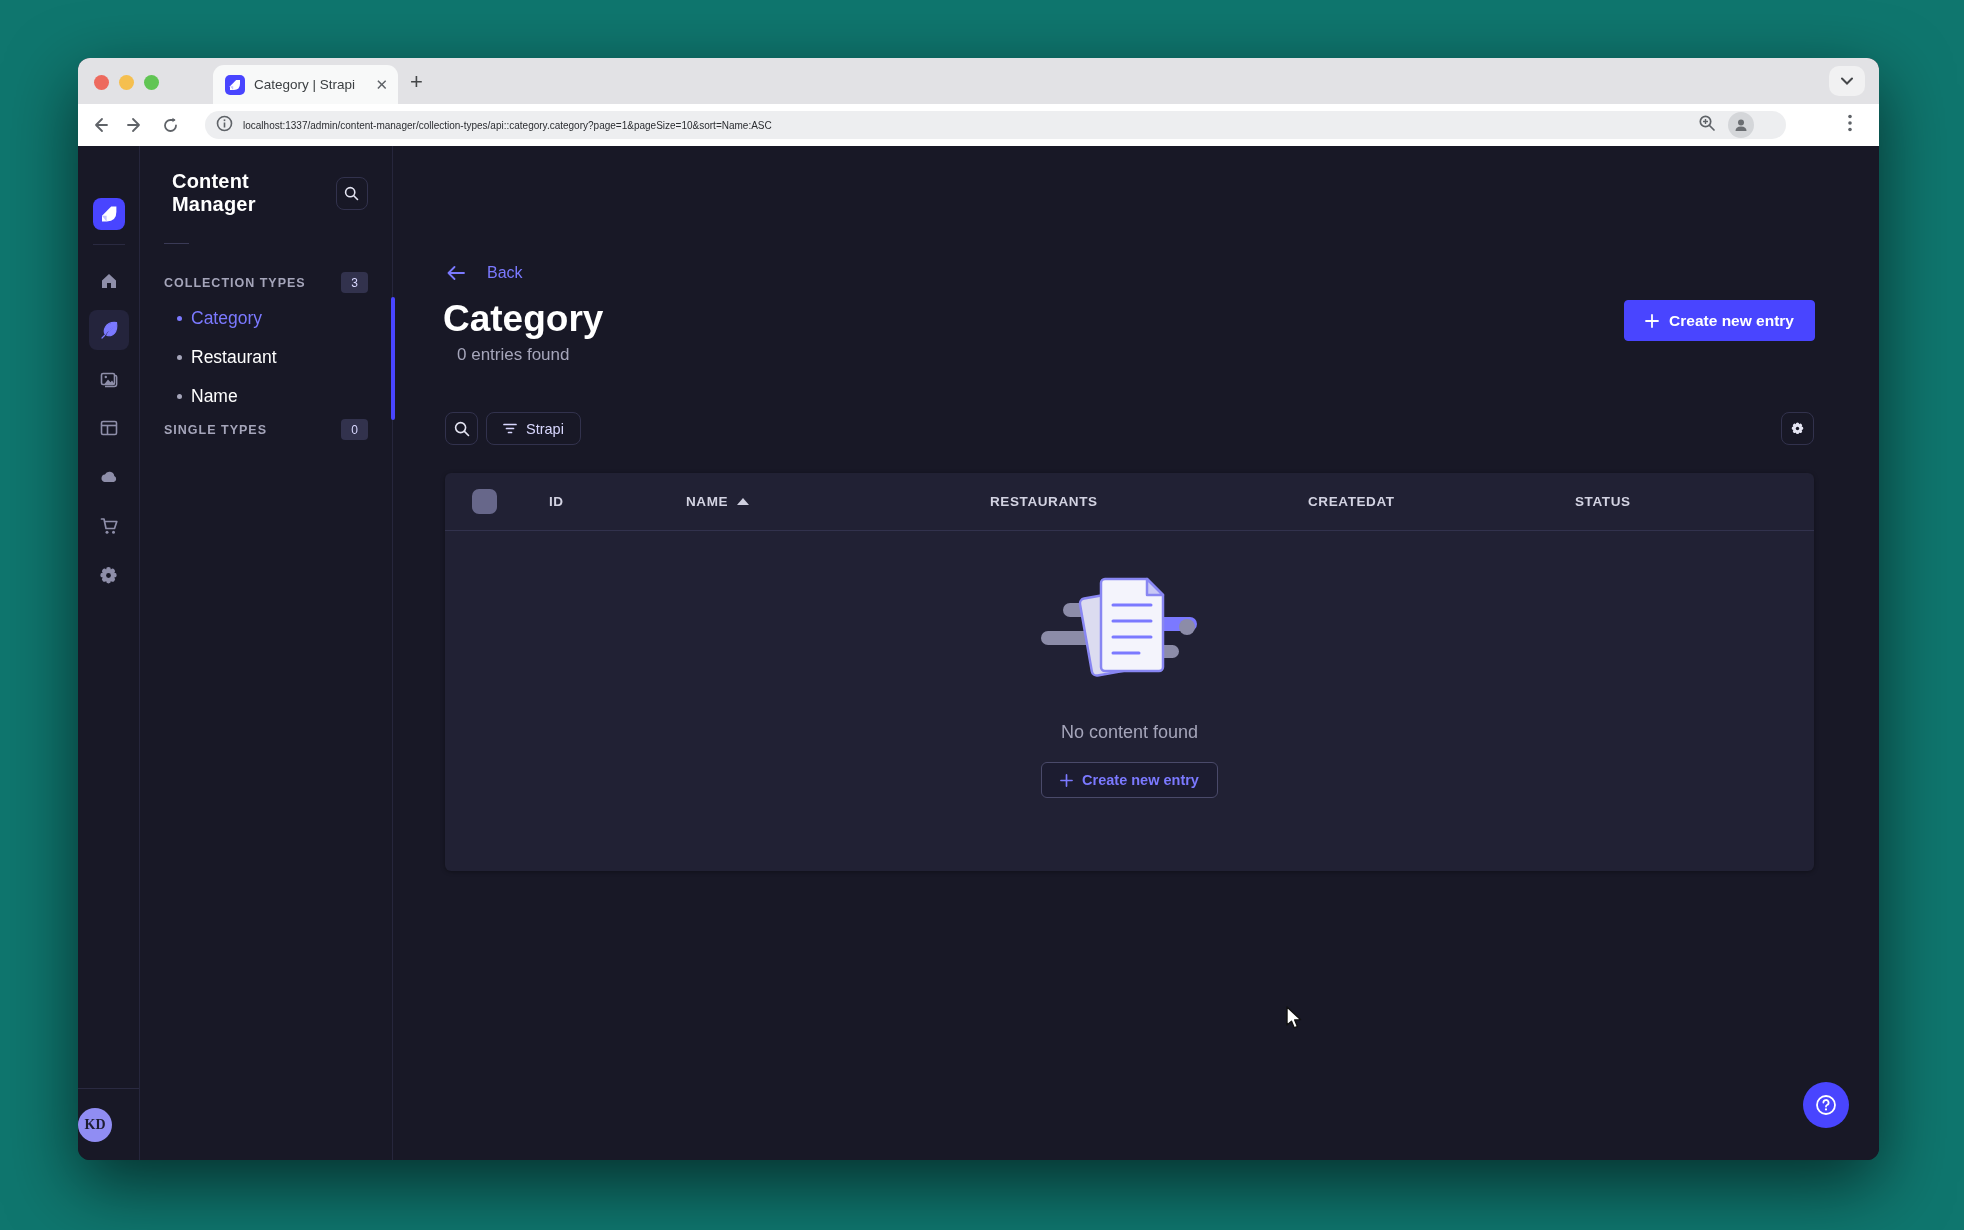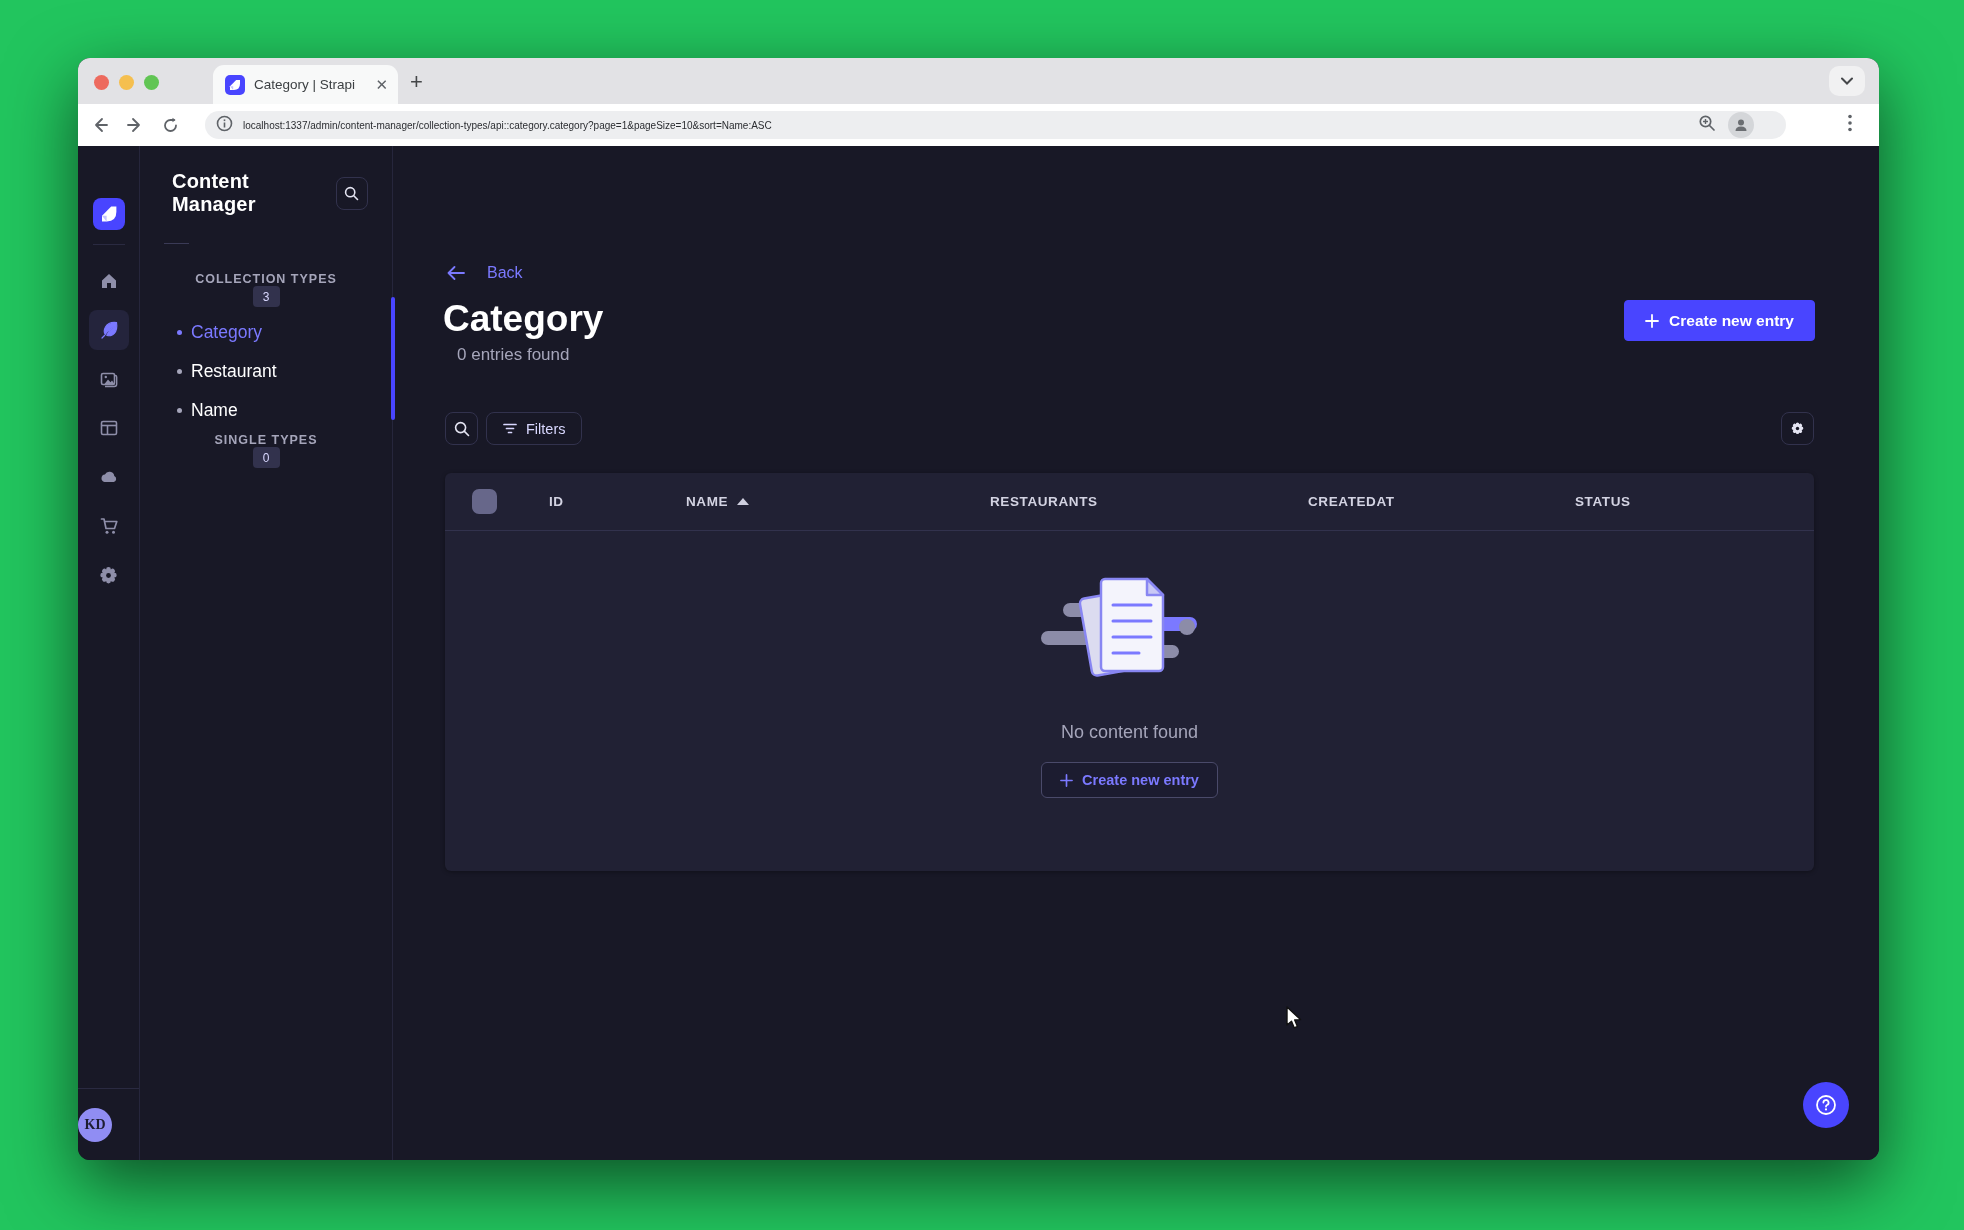--- a/index.html
+++ b/index.html
@@ -1,18 +1,18 @@
 <!DOCTYPE html>
 <html><head>
 <meta charset="utf-8">
 <style>
   * { margin:0; padding:0; box-sizing:border-box; }
   html,body { width:1964px; height:1230px; background:#14141c; overflow:hidden;
               font-family:"Liberation Sans", sans-serif; }
-  .stage { position:absolute; inset:0; width:1964px; height:1230px; background:#22c55e; }
+  .stage { position:absolute; inset:0; width:1964px; height:1230px; background:#0f766e; }
 
   
   .window { position:absolute; left:78px; top:58px; width:1801px; height:1102px;
             border-radius:12px; overflow:hidden; box-shadow:0 24px 70px rgba(0,0,0,.6);
             background:#181826; }
 
   
   .tabstrip { position:relative; height:46px; background:#e2e2e5; }
   .lights { position:absolute; left:16px; top:17px; display:flex; gap:10px; }
   .light { width:15px; height:15px; border-radius:50%; }
@@ -60,21 +60,21 @@
   .user-avatar { width:34px; height:34px; border-radius:50%; background:#908df3; color:#1d1d31;
                  font-size:14px; font-weight:bold; display:flex; align-items:center; justify-content:center; }
 
   .subnav { width:253px; flex:none; border-right:1px solid #26263c; position:relative;
             padding:24px 24px 0 24px; }
   .subnav-head { display:flex; align-items:center; justify-content:space-between;margin-left:8px; }
   .subnav-title { font-size:20px; font-weight:700; color:#ffffff; letter-spacing:.2px; }
   .subnav-search { width:33px; height:33px; border:1px solid #32324d; border-radius:8px;
                    display:flex; align-items:center; justify-content:center; color:#e4e4f2; }
   .subnav-div { width:25px; height:1px; background:#3a3a56; margin-top:27px; }
-  .section-head { margin-top:28px; display:flex; align-items:center; justify-content:space-between;flex-direction:column; }
+  .section-head { margin-top:28px; display:flex; align-items:center; justify-content:space-between; }
   .section-label { font-size:12.5px; font-weight:700; letter-spacing:1px; color:#a5a5ba; }
   .section-badge { min-width:27px; height:21px; padding:0 7px; background:#32324d; border-radius:4px;
                    color:#d9d8ff; font-size:12px; display:flex; align-items:center; justify-content:center; }
   .ct-list { list-style:none; margin-top:6px; }
   .ct-item { display:flex; align-items:center; height:39px; color:#ffffff; font-size:17.5px; }
   .ct-item .bullet { width:5px; height:5px; border-radius:50%; background:#a5a5ba; margin:0 9px 0 13px; flex:none; }
   .ct-item.active { color:#7b79ff; }
   .ct-item.active .bullet { background:#7b79ff; }
   .subnav-thumb { position:absolute; right:-3px; top:151px; width:4px; height:123px;
                   background:#4945ff; border-radius:2px; }
@@ -325,21 +325,21 @@
           <span class="icon-btn">
             <svg width="16" height="16" viewBox="0 0 16 16">
                 <circle cx="6.6" cy="6.6" r="5" fill="none" stroke="currentColor" stroke-width="1.6"></circle>
                 <path d="M10.4 10.4 L14.5 14.5" stroke="currentColor" stroke-width="1.6" stroke-linecap="round"></path>
               </svg>
           </span>
           <button class="btn-filters">
             <svg width="14" height="11" viewBox="0 0 14 11">
                 <path d="M1 1.5 H13 M3.5 5.5 H10.5 M5.5 9.5 H8.5" stroke="#d9d8ff" stroke-width="1.7" stroke-linecap="round"></path>
               </svg>
-            <span>Filters</span>
+            <span>Strapi</span>
           </button>
         </div>
         <span class="icon-btn gear-btn">
           <svg width="17" height="17" viewBox="0 0 21 21">
               <path d="M10.5 3 a2.1 2.1 0 0 1 2.1 2.1 a2.1 2.1 0 0 1 3 3 a2.1 2.1 0 0 1 0 4.2 a2.1 2.1 0 0 1 -3 3 a2.1 2.1 0 0 1 -4.2 0 a2.1 2.1 0 0 1 -3-3 a2.1 2.1 0 0 1 0-4.2 a2.1 2.1 0 0 1 3-3 A2.1 2.1 0 0 1 10.5 3 Z" fill="#e4e4f2"></path>
               <circle cx="10.5" cy="10.5" r="2.1" fill="#181826"></circle>
             </svg>
         </span>
 
         <div class="table-card">

